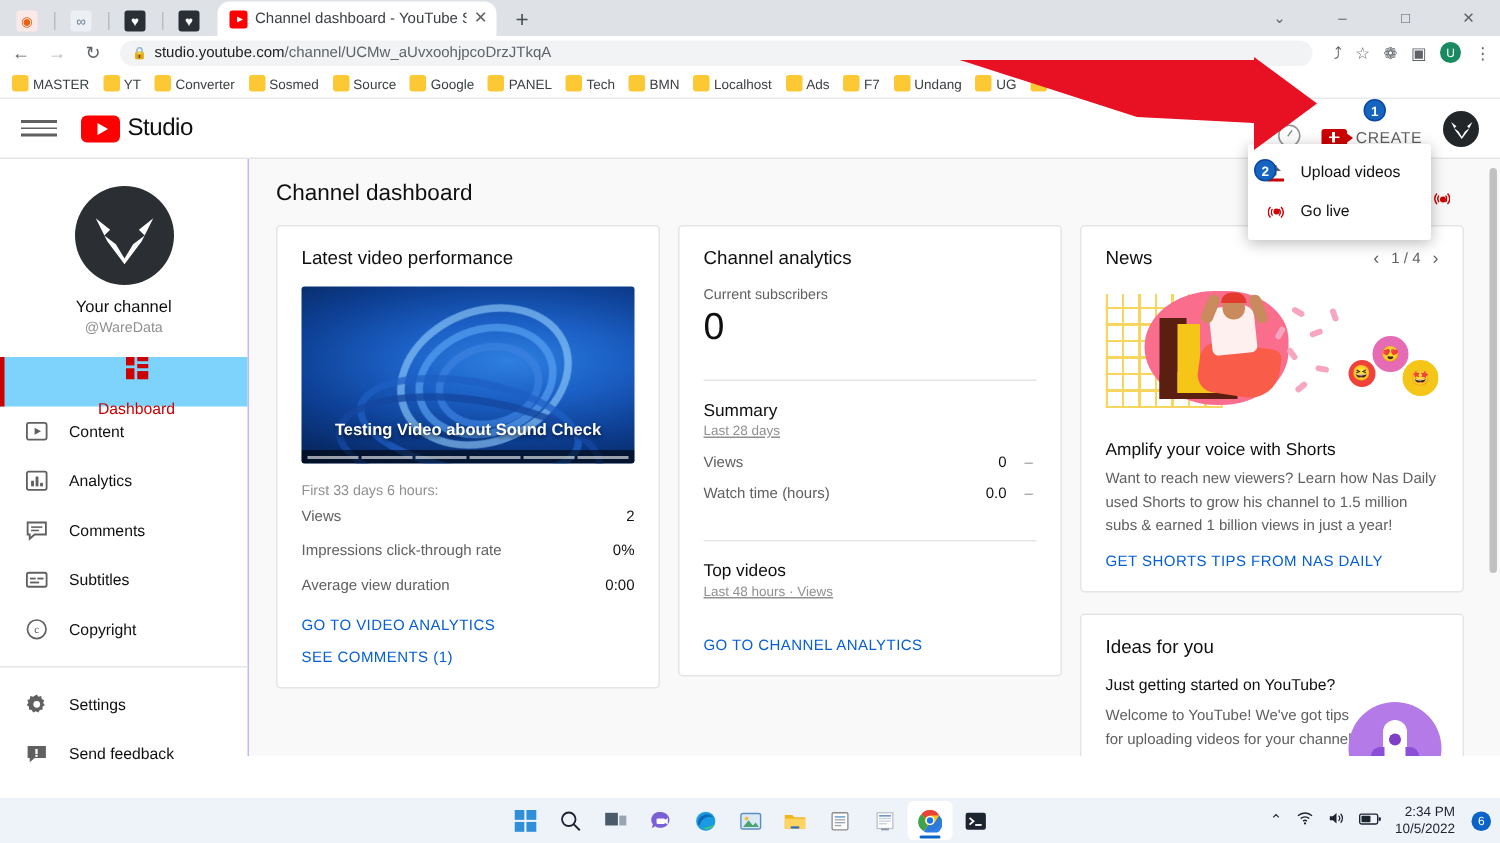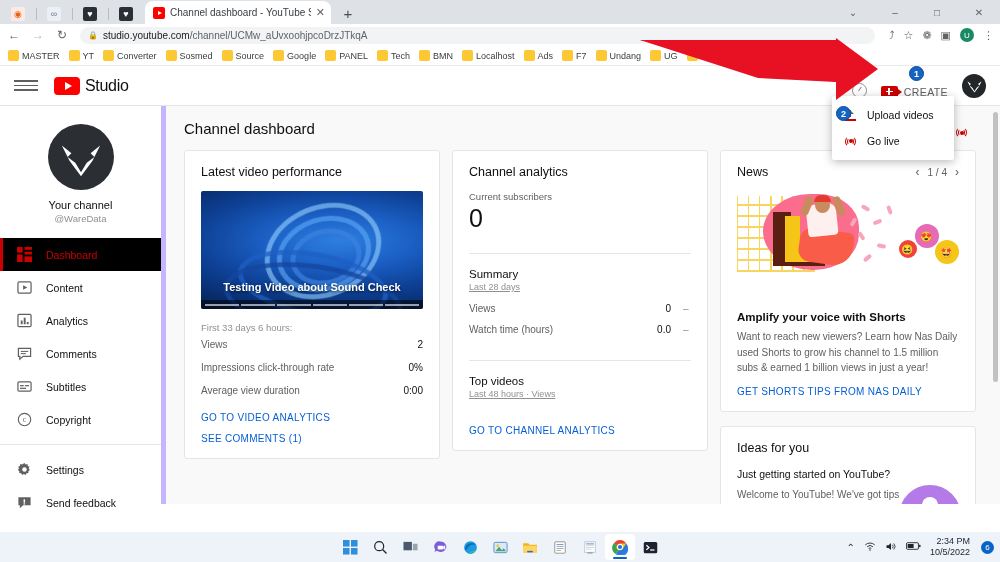--- a/index.html
+++ b/index.html
@@ -191,34 +191,34 @@
     align-items: center; justify-content: center; z-index: 70;
   }
   .arrow-wrap { position: absolute; left: 640px; top: 38px; z-index: 65; pointer-events: none; }
 
   
   .studio-body { display: flex; height: 398px; background: #fff; }
 
   
   .sidebar {
     width: 166px; flex: 0 0 166px; background: #fff; position: relative;
-    border-right: 5px solid #c4b5fd; padding-top: 10px;
+    border-right: 1px solid #c4b5fd; padding-top: 10px;
   }
   .side-profile { display: flex; flex-direction: column; align-items: center; padding: 8px 0 14px; }
   .side-av {
     width: 66px; height: 66px; border-radius: 50%; background: #2b2f33;
     display: flex; align-items: center; justify-content: center; margin-bottom: 9px;
   }
   .side-name { font-size: 11px; color: #0f0f0f; font-weight: 500; }
   .side-handle { font-size: 9.5px; color: #909090; margin-top: 2px; }
   .nav-item {
     height: 33px; display: flex; align-items: center; gap: 14px;
     padding-left: 17px; cursor: pointer; position: relative;
   }
-  .nav-item.active { background: #000000; }
+  .nav-item.active { background: #7dd3fc; flex-direction: column; }
   .nav-item.active:before {
     content: ""; position: absolute; left: 0; top: 0; width: 3px; height: 100%;
     background: #cc0000;
   }
   .nav-lbl { font-size: 10.5px; color: #0f0f0f; }
   .nav-item.active .nav-lbl { color: #cc0000; }
   .nav-ic { width: 15px; height: 15px; flex: 0 0 auto; position: relative; }
   .nav-divider { height: 1px; background: #e5e5e5; margin: 8px 0; }
 
   
@@ -341,21 +341,21 @@
   .conf {
     position: absolute; width: 9px; height: 4px; border-radius: 3px; background: #f7a6c0;
   }
   .emoji {
     position: absolute; border-radius: 50%; display: flex;
     align-items: center; justify-content: center; font-size: 10px;
   }
   .em1 { left: 162px; top: 50px; width: 18px; height: 18px; background: #f0413a; }
   .em2 { left: 178px; top: 34px; width: 24px; height: 24px; background: #e56bb4; }
   .em3 { left: 198px; top: 50px; width: 24px; height: 24px; background: #f5c518; }
-  .news-title { font-size: 11.5px; color: #0f0f0f; font-weight: 700; margin-top: 29px; }
+  .news-title { font-size: 11.5px; color: #0f0f0f; font-weight: 400; margin-top: 12px; }
   .news-body { font-size: 10px; color: #606060; line-height: 1.55; margin-top: 6px; }
 
   
   .ideas-sub { font-size: 10.5px; color: #0f0f0f; font-weight: 500; margin-top: 13px; }
   .ideas-body { font-size: 10px; color: #606060; line-height: 1.6; margin-top: 7px; width: 168px; }
   .rocket-wrap {
     position: absolute; right: 14px; bottom: -12px; width: 62px; height: 62px;
     border-radius: 50%; background: #b37ae8;
     display: flex; align-items: flex-start; justify-content: center;
     overflow: hidden;

